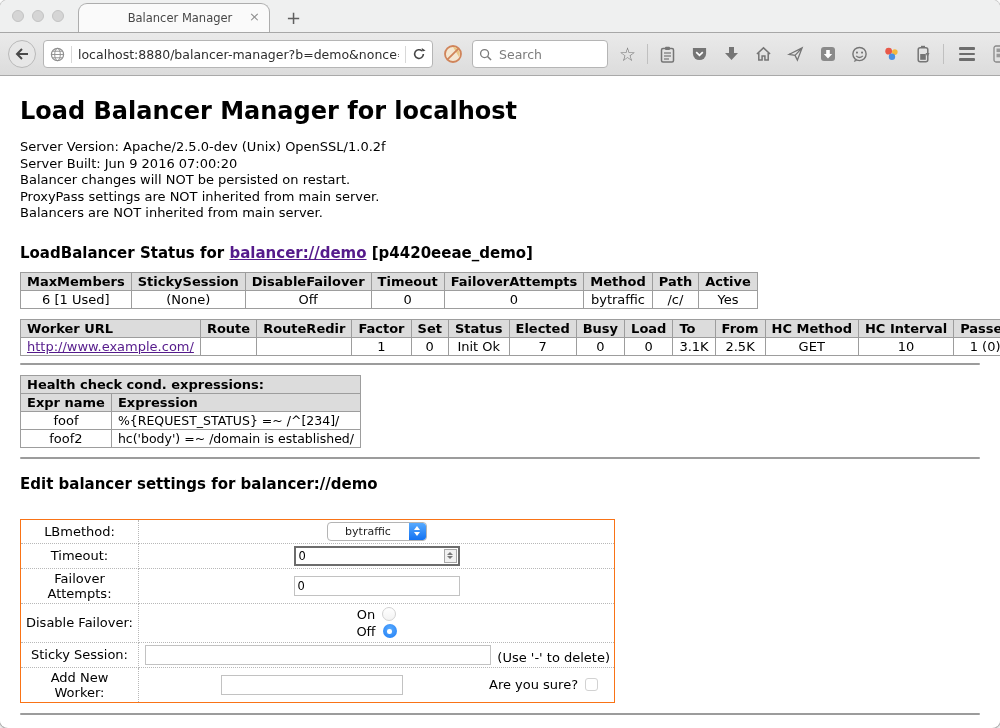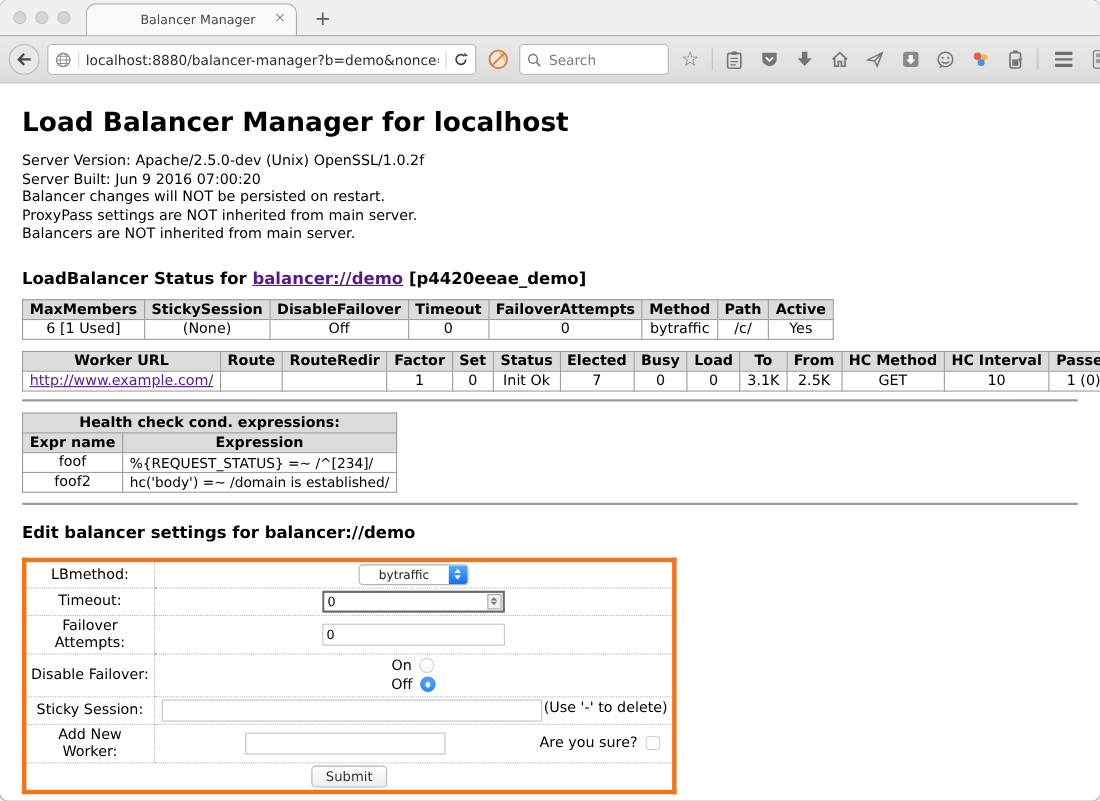--- a/index.html
+++ b/index.html
@@ -39,28 +39,28 @@
   .right-cluster{margin-left:auto;display:flex;align-items:center;gap:10px;}
   
   .content{height:650px;padding:0 20px;overflow:hidden;background:#fff;color:#000;font-size:13px;}
   h1.pg{font-size:24px;font-weight:700;margin:21px 0 14px;}
   .server-info div{font-size:13px;line-height:16.6px;}
   h3.sect{font-size:15px;font-weight:700;margin:22px 0 10px;}
   a.vlink{color:var(--link_purple,#551a8b);font-weight:700;text-decoration:underline;}
   a.wlink{color:var(--link_purple,#551a8b);text-decoration:underline;font-size:13px;}
   table.ap{border-collapse:collapse;margin:10px 0 0;}
   table.ap th,table.ap td{border:1px solid #9d9d9d;padding:1px 6px;font-size:13px;height:18px;white-space:nowrap;}
-  table.ap th{background:#dcdcdc;font-weight:700;text-align:center;}
+  table.ap th{background:#dcdcdc;font-weight:700;text-align:left;}
   table.ap td{text-align:center;}
   table.ap td.lft{text-align:left;}
   .wtbl{margin-top:15px;}
   hr.rule{border:none;height:2px;background:#9c9c9c;border-radius:1px;margin:7px 0;}
   .hc-tbl td.expr{text-align:left;font-size:12.5px;}
   
-  table.form{width:595px;border-collapse:collapse;border:4px solid #f97316;margin-top:14px;}
+  table.form{width:595px;border-collapse:collapse;border:1px solid #f97316;margin-top:26px;}
   table.form td{border:1px dotted #b8b8b8;font-size:13px;padding:2px 4px;height:20px;}
   table.form td.lbl{width:118px;text-align:center;}
   table.form td.val{text-align:center;}
   .mac-select{display:inline-flex;width:100px;height:19px;border:1px solid #b4b4b4;border-radius:4px;
     background:#fff;align-items:center;overflow:hidden;vertical-align:middle;}
   .mac-select .txt{flex:1;font-size:11px;color:#222;text-align:center;}
   .mac-select .stepper{width:17px;height:100%;background:linear-gradient(#57aaff,#1372f2);
     display:flex;flex-direction:column;align-items:center;justify-content:center;gap:2px;border-radius:0 3px 3px 0;}
   .chev-up{width:0;height:0;border-left:3.5px solid transparent;border-right:3.5px solid transparent;border-bottom:4px solid #fff;}
   .chev-dn{width:0;height:0;border-left:3.5px solid transparent;border-right:3.5px solid transparent;border-top:4px solid #fff;}
@@ -72,21 +72,21 @@
   .spin-up{width:0;height:0;border-left:3px solid transparent;border-right:3px solid transparent;border-bottom:3.5px solid #777;}
   .spin-dn{width:0;height:0;border-left:3px solid transparent;border-right:3px solid transparent;border-top:3.5px solid #777;}
   input.plain{height:20px;border:1px solid #c2c2c2;font-size:11.5px;padding:0 3px;
     font-family:"DejaVu Sans","Liberation Sans",sans-serif;outline:none;}
   .radio-line{display:flex;align-items:center;justify-content:center;gap:7px;height:17px;}
   .radio{width:14px;height:14px;border-radius:50%;border:1.5px solid #d2d2d2;background:linear-gradient(#fff,#f3f3f3);flex:none;}
   .radio.checked{border:none;background:radial-gradient(circle at 50% 35%,#5aabff,var(--radio_blue,#1e7df5));
     display:flex;align-items:center;justify-content:center;}
   .radio.checked::after{content:"";width:4.5px;height:4.5px;border-radius:50%;background:#fff;}
   .checkbox{width:13px;height:13px;border:1.5px solid #d2d2d2;border-radius:3px;background:#fff;display:inline-block;vertical-align:middle;}
-  .sticky-row{display:flex;align-items:flex-start;}
+  .sticky-row{display:flex;align-items:flex-end;}
   .sticky-row input{width:346px;margin-left:2px;}
   .sticky-note{margin-left:auto;font-size:13px;}
   .addw-row{display:flex;align-items:center;}
   .addw-row input{width:182px;margin-left:78px;}
   .sure{margin-left:86px;font-size:13px;display:flex;align-items:center;gap:7px;}
   .submit-btn{font-size:12px;color:#333;padding:2px 12px;border:1px solid #b6b6b6;border-radius:4px;
     background:linear-gradient(#fff,#ececec);font-family:"DejaVu Sans","Liberation Sans",sans-serif;}
   svg{display:block;}
 </style>
 </head>
@@ -419,23 +419,18 @@
         <td class="val">
           <div class="addw-row">
             <input class="plain" type="text" value="" style="">
             <span class="sure">
               <span>Are you sure?</span>
               <span class="checkbox"></span>
             </span>
           </div>
         </td>
       </tr>
-      <tr>
-        <td colspan="2" style="text-align:center">
-          <button class="submit-btn">Submit</button>
-        </td>
-      </tr>
     </tbody>
       </table>
 
     <hr class="rule" style="margin-top:10px">
   </div>
 </div>
 
 </body></html>

